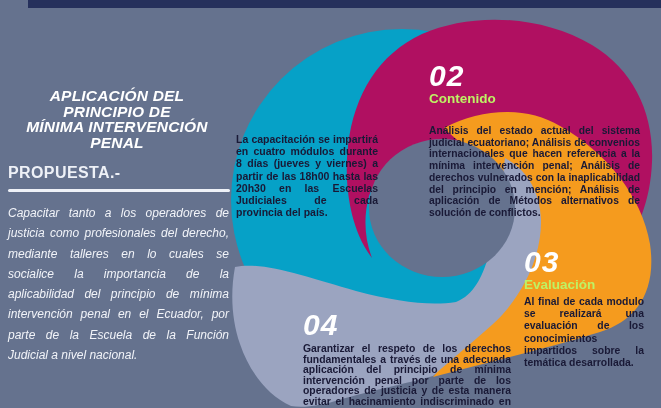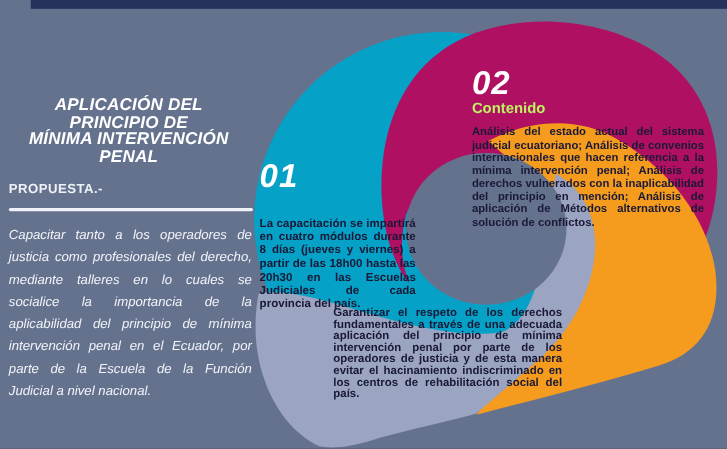--- a/index.html
+++ b/index.html
@@ -13,21 +13,21 @@
 
   
   .panel-title{
     left:6px;top:88px;width:222px;
     color:#fff;font-size:15.5px;font-weight:bold;font-style:italic;
     line-height:15.5px;text-align:center;white-space:pre-line;
     letter-spacing:.2px;
   }
   .proposal-label{
     left:8px;top:164px;width:220px;
-    color:#eef1f7;font-size:12px;font-weight:bold;letter-spacing:.4px;
+    color:#eef1f7;font-size:16px;font-weight:bold;letter-spacing:.4px;
   }
   .rule{
     position:absolute;left:8px;top:189px;width:222px;height:3px;
     background:#eef1f7;border-radius:2px;
   }
   .proposal-text{
     left:8px;top:203px;width:221px;
     color:#f2f4f9;font-size:12px;line-height:20.3px;
     text-align:justify;
     font-style:italic;
@@ -41,21 +41,21 @@
   }
   .step .lbl{
     color:#bef264;font-size:13.5px;font-weight:bold;line-height:15px;
   }
   .step .body{
     margin:0;color:#191936;font-weight:bold;text-align:justify;
   }
   .step1{left:236px;top:112px;width:142px;}
   .step1 .body{margin-top:21px;font-size:10.5px;line-height:12.2px;width:142px;}
   .step2{left:429px;top:27px;width:211px;}
-  .step2 .body{margin-top:9px;font-size:10.3px;line-height:11.7px;width:211px;}
+  .step2 .body{margin-top:19px;font-size:10.3px;line-height:11.7px;width:211px;}
   .step3{left:524px;top:213px;width:127px;}
   .step3 .body{margin-top:4px;font-size:10.4px;line-height:12.2px;width:120px;}
   .step4{left:303px;top:276px;width:208px;}
   .step4 .body{margin-top:4px;font-size:10.4px;line-height:10.6px;width:208px;}
 </style>
 </head>
 <body>
 
 <div class="stage">
 
@@ -108,28 +108,33 @@
 MÍNIMA INTERVENCIÓN
 PENAL</h1>
 
   <div class="txt proposal-label">PROPUESTA.-</div>
 
   <div class="rule"></div>
 
   <p class="txt proposal-text">Capacitar tanto a los operadores de justicia como profesionales del derecho, mediante talleres en lo cuales se socialice la importancia de la aplicabilidad del principio de mínima intervención penal en el Ecuador, por parte de la Escuela de la Función Judicial a nivel nacional.</p>
 
   <section class="step step1">
-    <div class="num">01</div>
     <p class="body">La capacitación se impartirá en cuatro módulos durante 8 días (jueves y viernes) a partir de las 18h00 hasta las 20h30 en las Escuelas Judiciales de cada provincia del país.</p>
   </section>
 
   <section class="step step2">
     <div class="num">02</div>
     <div class="lbl">Contenido</div>
     <p class="body">Análisis del estado actual del sistema judicial ecuatoriano; Análisis de convenios internacionales que hacen referencia a la mínima intervención penal; Análisis de derechos vulnerados con la inaplicabilidad del principio en mención; Análisis de aplicación de Métodos alternativos de solución de conflictos.</p>
   </section>
 
+  <section class="step step3">
+    <div class="num">03</div>
+    <div class="lbl">Evaluación</div>
+    <p class="body">Al final de cada modulo se realizará una evaluación de los conocimientos impartidos sobre la temática desarrollada.</p>
+  </section>
 
   <section class="step step4">
+    <div class="num">04</div>
     <p class="body">Garantizar el respeto de los derechos fundamentales a través de una adecuada aplicación del principio de mínima intervención penal por parte de los operadores de justicia y de esta manera evitar el hacinamiento indiscriminado en los centros de rehabilitación social del país.</p>
   </section>
 
 </div>
 
 </body></html>

